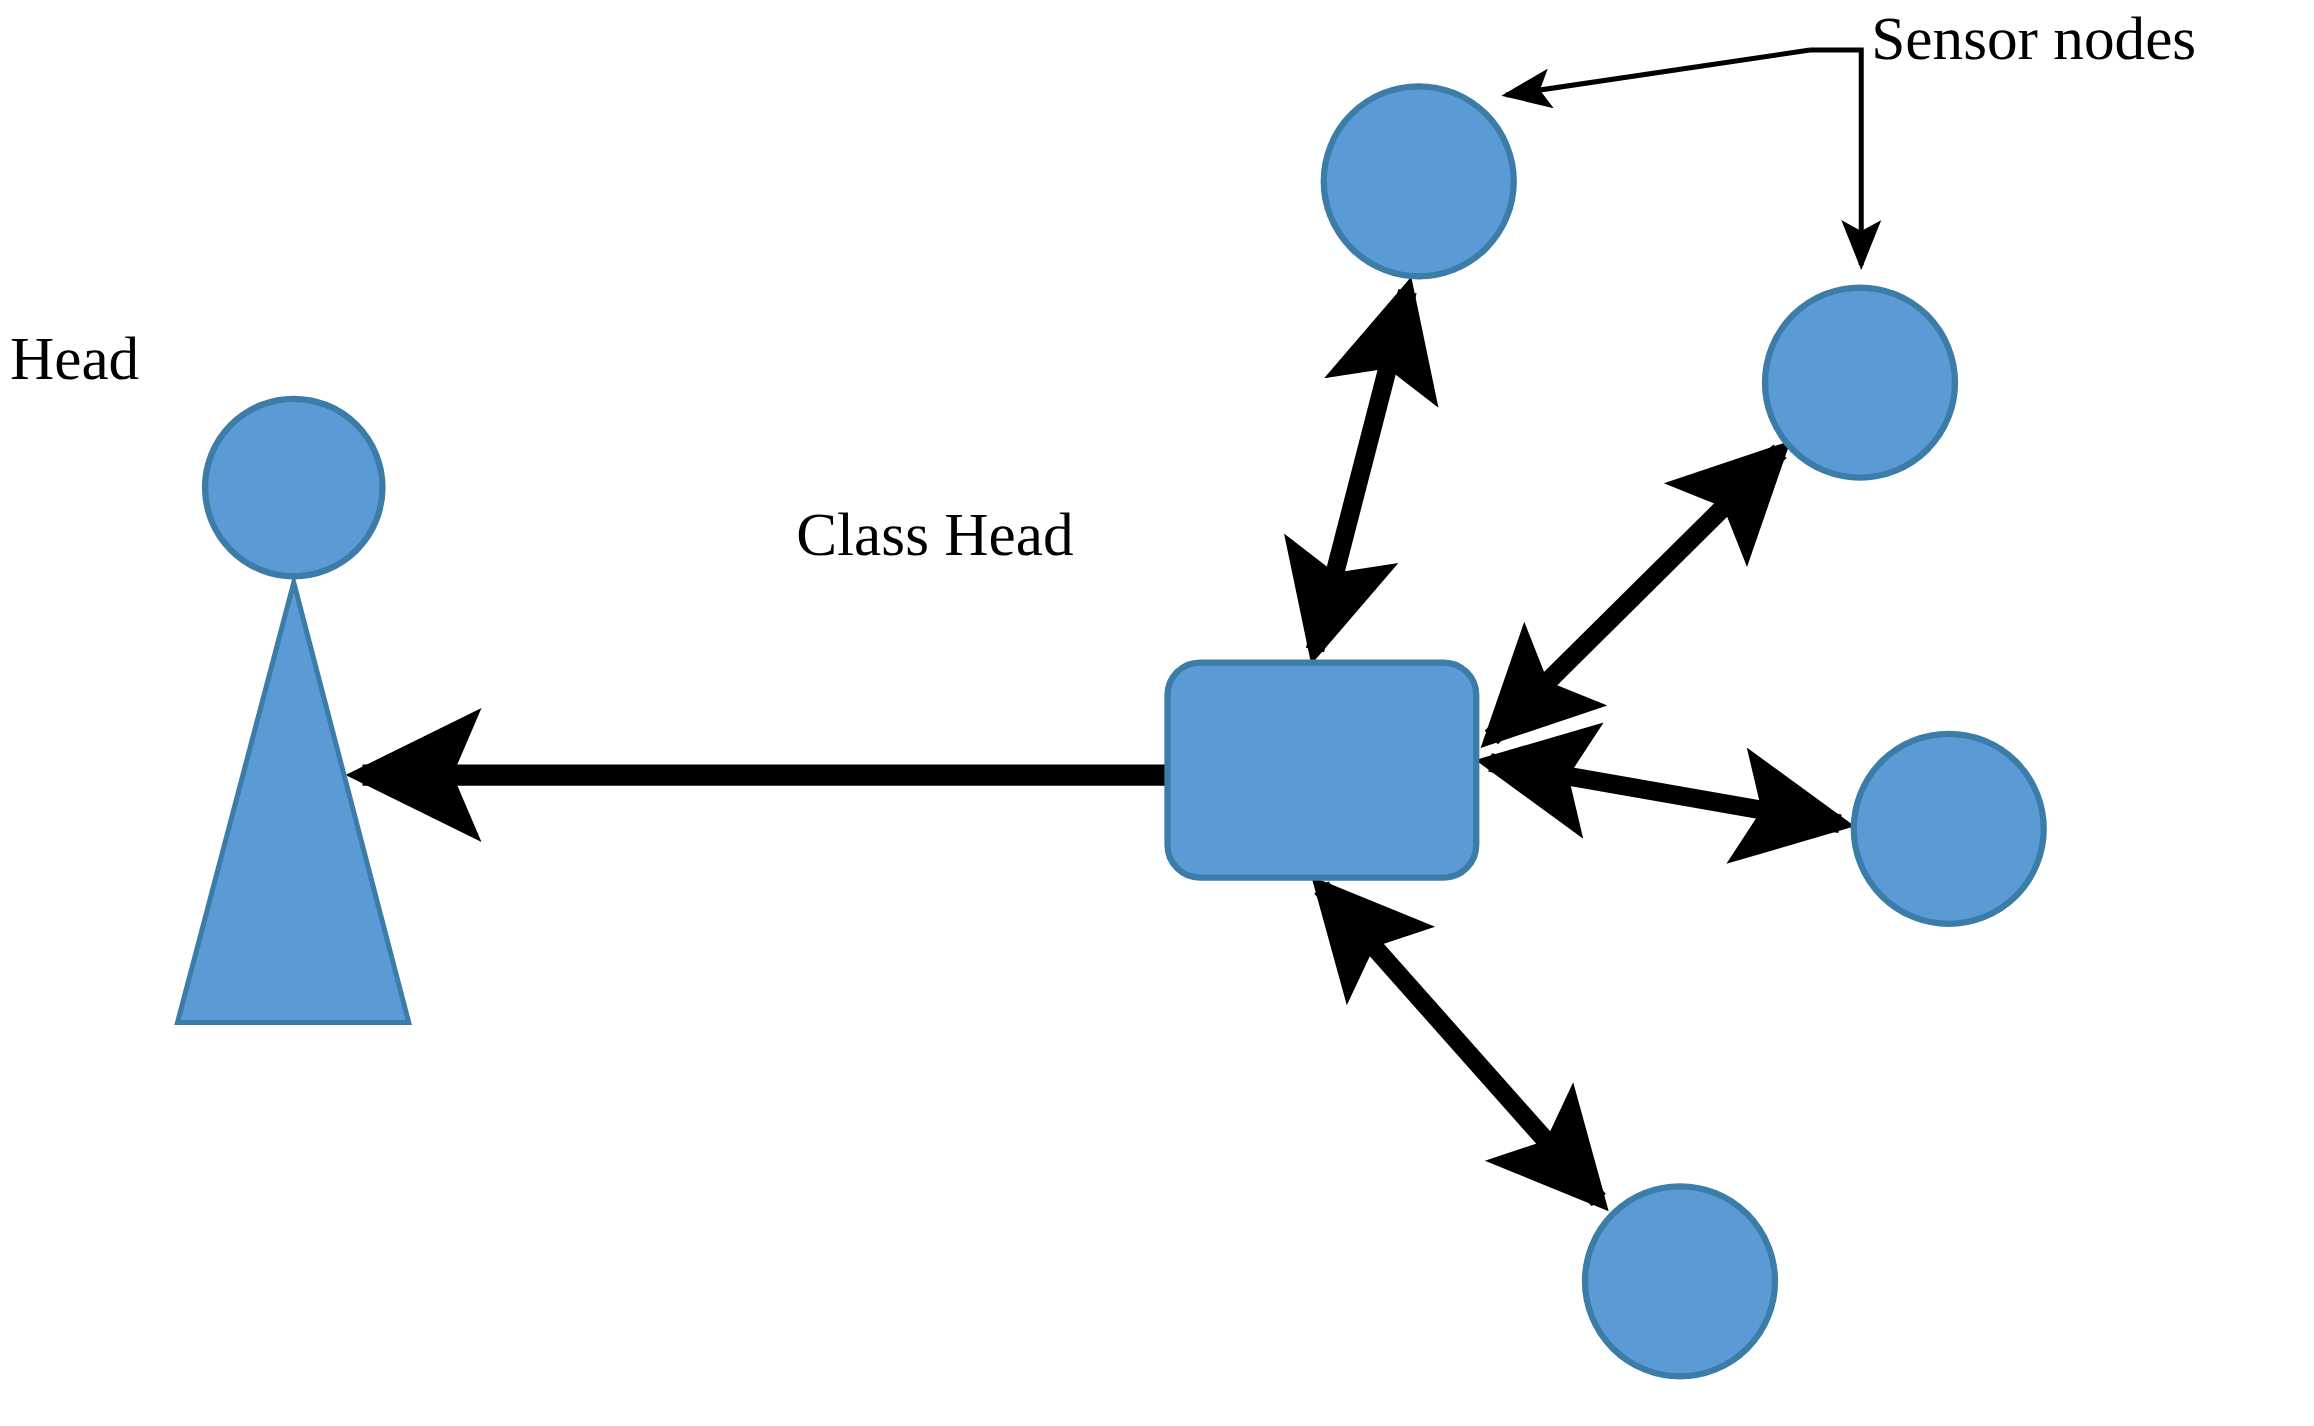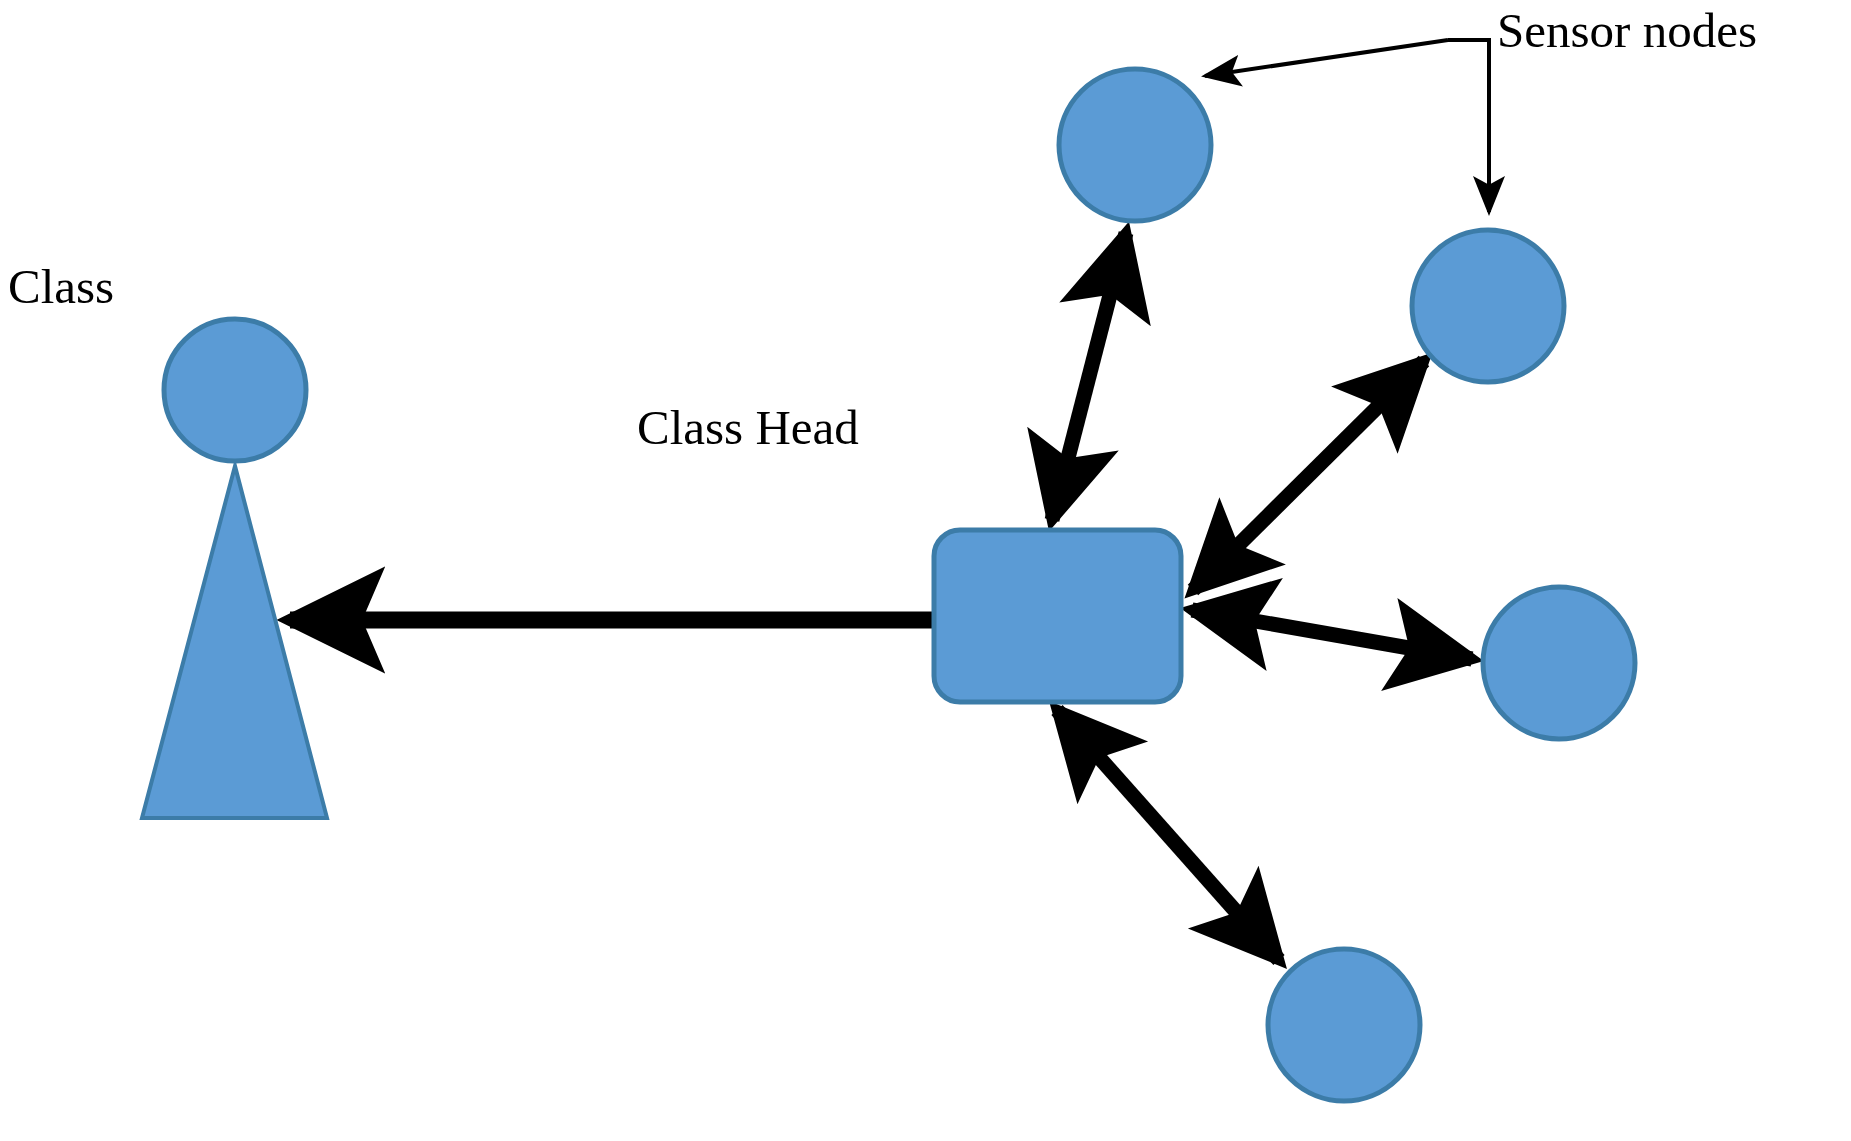--- a/index.html
+++ b/index.html
@@ -95,19 +95,19 @@
       <circle cx="1559" cy="663" r="76" fill="#5B9BD5" stroke="#3C7CA8" stroke-width="5"></circle>
       <circle cx="1344" cy="1025" r="76" fill="#5B9BD5" stroke="#3C7CA8" stroke-width="5"></circle>
     </g>
 
     <g>
       <polyline points="1448,40 1205,76" fill="none" stroke="#000000" stroke-width="4" marker-end="url(#thin-head)"></polyline>
       <polyline points="1448,40 1489,40 1489,212" fill="none" stroke="#000000" stroke-width="4" marker-end="url(#thin-head)"></polyline>
     </g>
   </svg>
 
-  <div class="diagram-label" id="label-base">Class</div>
+  <div class="diagram-label" id="label-base">Head</div>
 
   <div class="diagram-label" id="label-class-head">Class Head</div>
 
   <div class="diagram-label" id="label-sensor-nodes">Sensor nodes</div>
 
 </div>
 
 </body></html>

